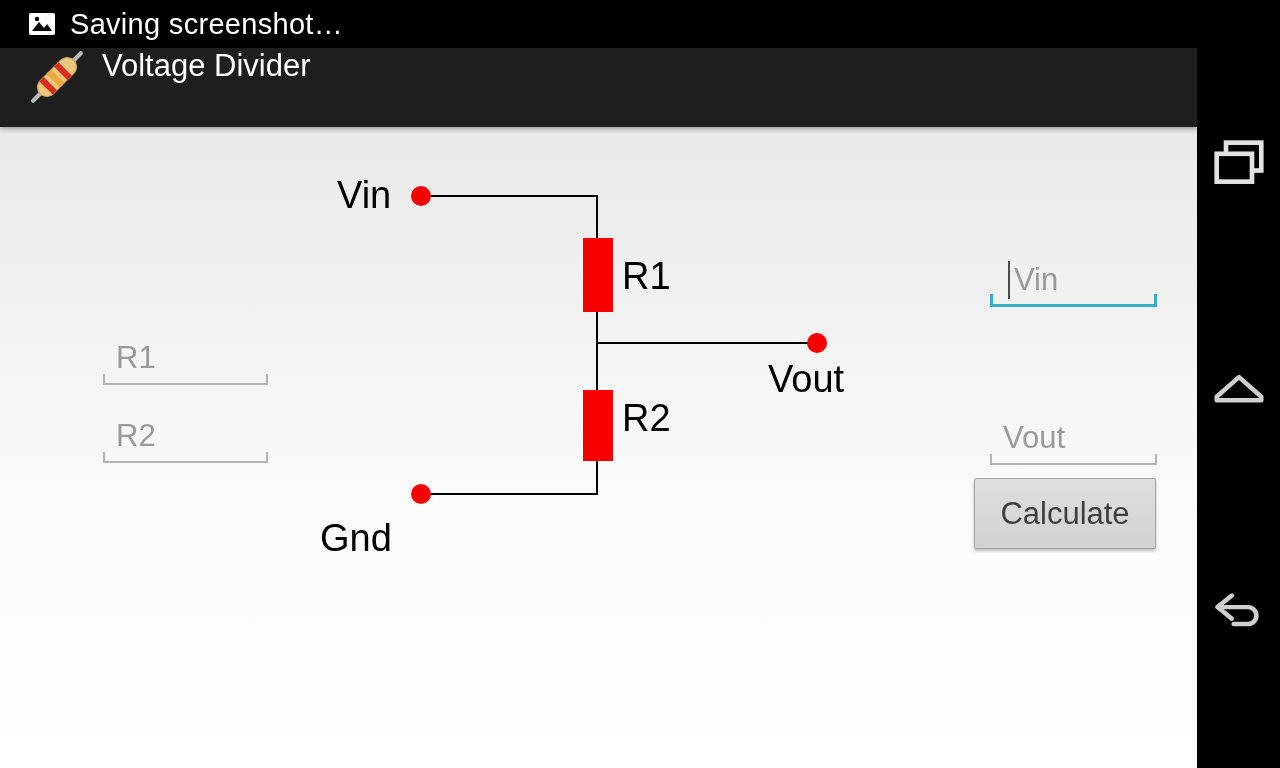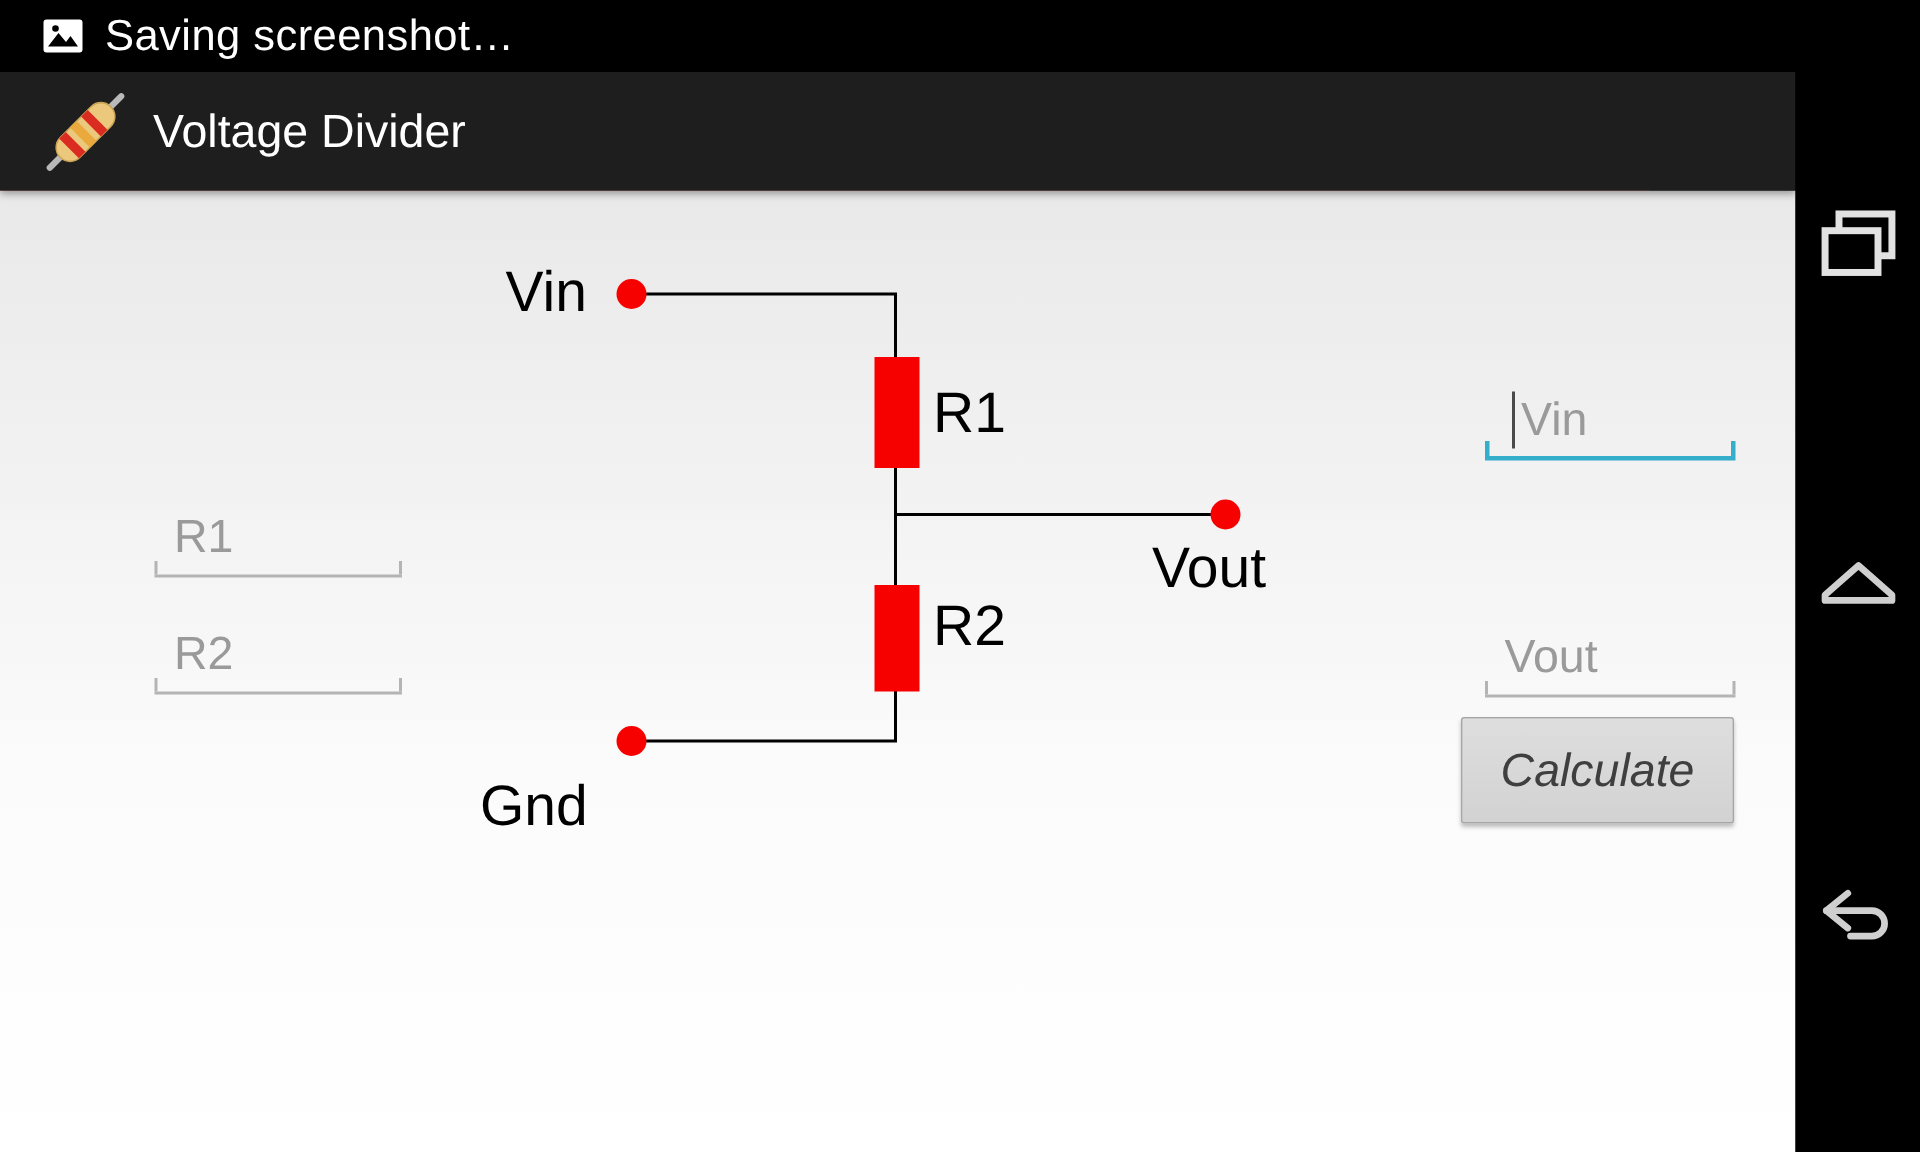--- a/index.html
+++ b/index.html
@@ -1,28 +1,28 @@
 <!DOCTYPE html>
 <html><head>
 <meta charset="utf-8">
 <style>
   * { margin:0; padding:0; box-sizing:border-box; }
   html,body { width:1280px; height:768px; overflow:hidden; background:#000;
               font-family:"Liberation Sans", sans-serif; }
-  .screen { position:relative; width:1100px; height:768px; background:#7f1d1d; }
+  .screen { position:relative; width:1100px; height:768px; background:#fde047; }
 
   
   .status-bar { position:absolute; left:0; top:0; width:1280px; height:48px;
                 background:#000; display:flex; align-items:center; z-index:6; }
   .sb-icon { margin-left:26px; width:32px; height:32px; display:flex; align-items:center; }
   .sb-text { color:#fff; font-size:29px; margin-left:12px; letter-spacing:.3px; }
 
   
   .app-bar { position:absolute; left:0; top:48px; width:1197px; height:79px;
-             background:#1e1e1e; display:flex; align-items:center; z-index:5;
+             background:#1e1e1e; display:flex; align-items:flex-start; z-index:5;
              box-shadow:0 2px 5px rgba(0,0,0,.35); }
   .app-icon { margin-left:28px; width:58px; height:58px; display:flex; align-items:center; }
   .app-title { color:#fff; font-size:31px; margin-left:16px; }
 
   
   .content { position:absolute; left:0; top:127px; width:1197px; height:641px;
              background:linear-gradient(#e9e9e9, #fbfbfb 60%, #ffffff); overflow:hidden; }
   .circuit { position:absolute; left:0; top:0; width:1197px; height:641px; }
   .clabel { position:absolute; color:#000; font-size:38px; white-space:nowrap; }
   .lbl-vin  { left:337px; top:47px; }
@@ -45,21 +45,21 @@
   .et-vin { left:990px; top:128px; width:167px; border-bottom:3px solid #35aecb; }
   .et-vin::before, .et-vin::after { background:#35aecb; height:10px; width:3px; }
   .et-vin input { padding-left:24px; }
   .et-vout { left:990px; top:286px; width:167px; }
   .cursor { position:absolute; left:18px; top:6px; width:2px; height:38px; background:#4a4a4a; }
 
   
   .calc-btn { position:absolute; left:974px; top:351px; width:182px; height:71px;
       background:linear-gradient(#dedede, #d2d2d2); border:1px solid #a6a6a6; border-radius:2px;
       box-shadow:0 2px 3px rgba(0,0,0,.25); font-family:"Liberation Sans", sans-serif;
-      font-size:31px; color:#3f3f3f; cursor:pointer;font-style:italic; }
+      font-size:31px; color:#3f3f3f; cursor:pointer; }
 
   
   .nav-bar { position:absolute; left:1197px; top:48px; width:83px; height:720px; background:#000; z-index:6; }
   .nav-btn { position:absolute; left:0; width:83px; height:64px; display:flex;
              align-items:center; justify-content:center; cursor:pointer; }
   .nav-recents { top:84px; }
   .nav-home    { top:306px; }
   .nav-back    { top:528px; }
 </style>
 </head>

